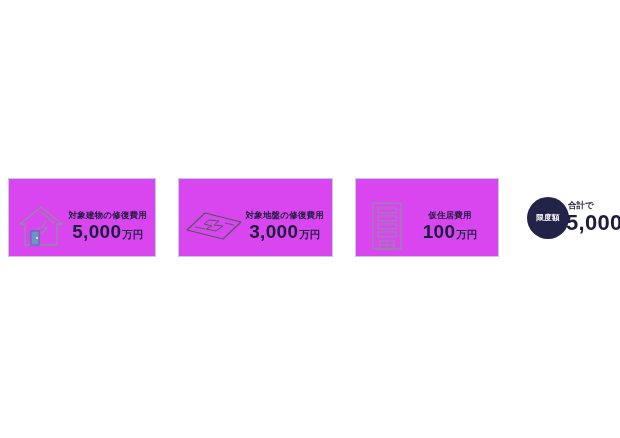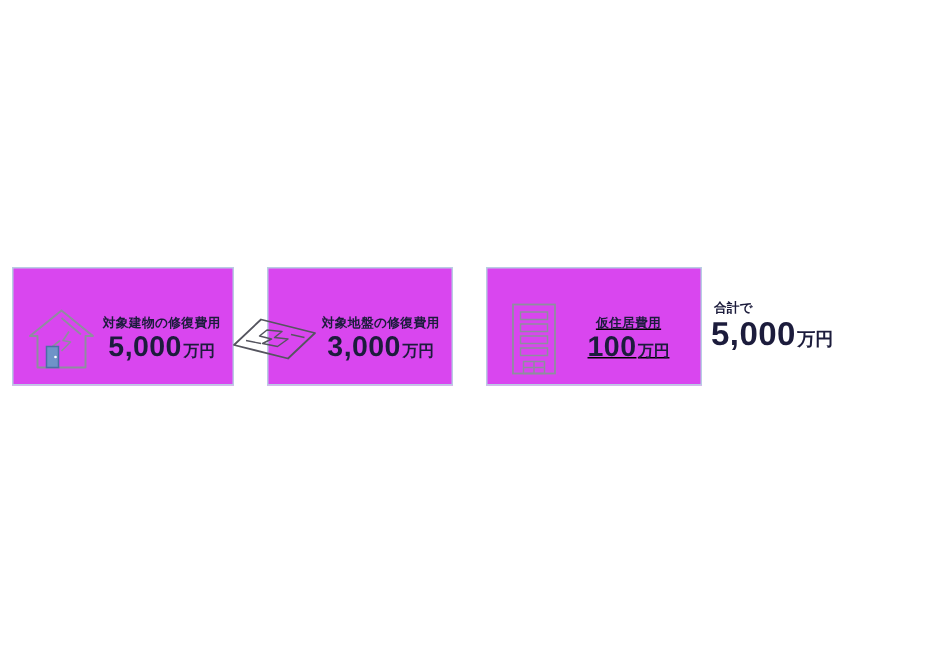--- a/index.html
+++ b/index.html
@@ -39,22 +39,22 @@
     border: 1px solid #b9cde3;
     background: #d946ef;
     display: flex;
     align-items: center;
     justify-content: flex-end;
     padding: 16px 8px 0 10px;
     height: 79px;
     flex: 0 0 auto;
   }
   .cost-card.card-1 { width: 148px; margin-right: 22px; }
-  .cost-card.card-2 { width: 124px; margin-right: 22px; }
-  .cost-card.card-3 { width: 144px; margin-right: 9px; text-decoration: underline; }
+  .cost-card.card-2 { width: 155px; margin-right: 22px; }
+  .cost-card.card-3 { width: 144px; margin-right: 28px; }
 
   .card-icon {
     flex: 0 0 auto;
     width: 52px;
     height: 52px;
     display: flex;
     align-items: center;
     justify-content: center;
   }
   .card-icon.icon-ground {
@@ -220,20 +220,21 @@
       <div class="card-text">
         <div class="card-label">仮住居費用</div>
         <div class="card-amount">
           <span class="amount-num">100</span>
           <span class="amount-unit">万円</span>
         </div>
       </div>
     </div>
 
     <div id="total-block">
+      <div class="limit-circle">限度額</div>
       <div class="total-text">
         <div class="total-label">合計で</div>
         <div class="total-amount">
           <span class="total-num">5,000</span>
           <span class="total-unit">万円</span>
         </div>
       </div>
     </div>
 
   </div>

